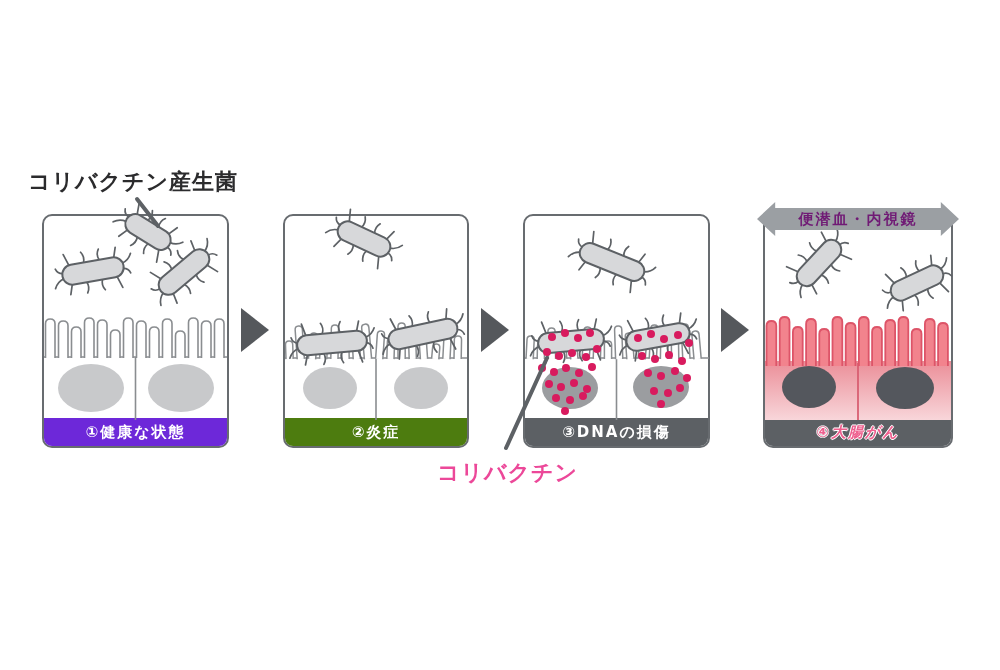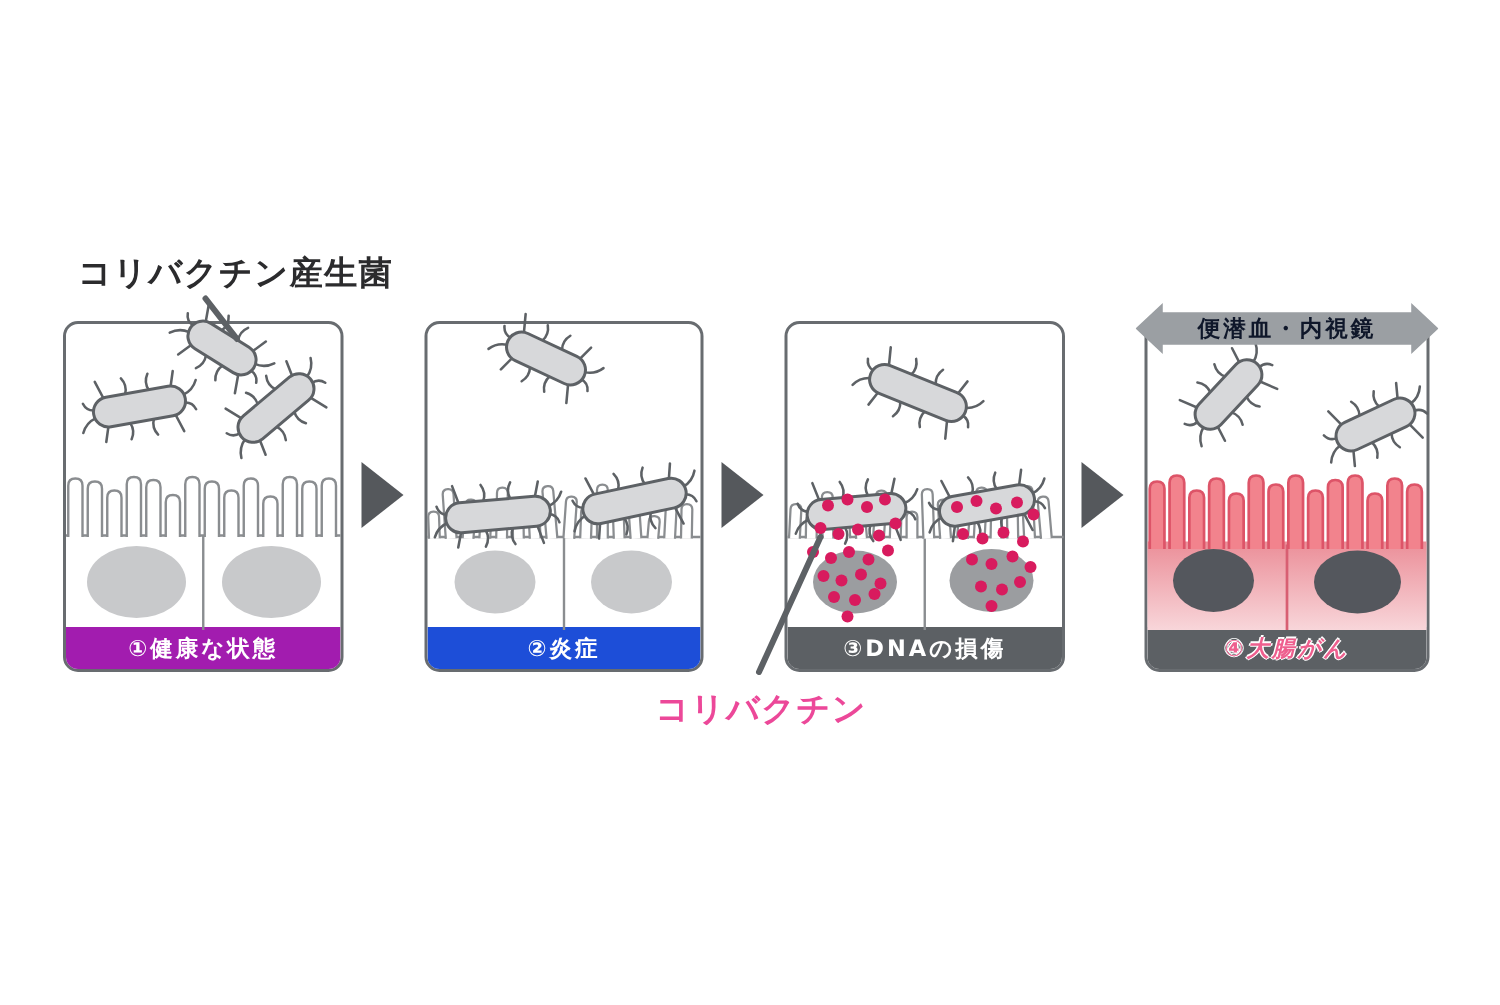--- a/index.html
+++ b/index.html
@@ -17,33 +17,33 @@
   #art{position:absolute;left:0;top:0;z-index:2;pointer-events:none;}
   .step-arrow{position:absolute;top:308px;width:0;height:0;z-index:1;
               border-top:22px solid transparent;border-bottom:22px solid transparent;
               border-left:28px solid #55585c;}
   #arrow-1{left:241px;} #arrow-2{left:481px;} #arrow-3{left:721px;}
   .banner{position:absolute;left:757px;top:202px;width:202px;height:34px;z-index:3;
           clip-path:polygon(0 50%,9% 0,9% 18%,91% 18%,91% 0,100% 50%,91% 100%,91% 82%,9% 82%,9% 100%);
           text-align:center;line-height:34px;font-size:15px;font-weight:700;letter-spacing:2px;}
   .float-label{position:absolute;z-index:4;font-weight:800;font-size:22px;color:#2b2b2d;
                letter-spacing:1px;white-space:nowrap;}
-  #label-producer{left:52px;top:167px;}
+  #label-producer{left:28px;top:167px;}
   #label-colibactin{left:437px;top:458px;}
 </style>
 </head>
 <body>
 
 <div class="stage">
 
   <div class="panel" id="panel-1">
-    <div class="caption" style="background: #a21caf; color: rgb(255, 255, 255);">①健康な状態</div>
+    <div class="caption" style="background: #6d28d9; color: rgb(255, 255, 255);">①健康な状態</div>
   </div>
   <div class="panel" id="panel-2">
-    <div class="caption" style="background: #1d4ed8; color: rgb(255, 255, 255);">②炎症</div>
+    <div class="caption" style="background: #4d7c0f; color: rgb(255, 255, 255);">②炎症</div>
   </div>
   <div class="panel" id="panel-3">
     <div class="caption" style="background: rgb(92, 96, 100); color: #ffffff;">③DNAの損傷</div>
   </div>
   <div class="panel" id="panel-4">
     <div class="caption caption-cancer" style="background: rgb(92, 96, 100); color: rgb(238, 95, 142);">④大腸がん</div>
   </div>
 
   <div class="step-arrow" id="arrow-1" style="border-left-color: rgb(85, 88, 92);"></div>
   <div class="step-arrow" id="arrow-2" style="border-left-color: rgb(85, 88, 92);"></div>
@@ -333,19 +333,19 @@
       <circle cx="675" cy="371" r="4" fill="#d81b5e"></circle>
       <circle cx="687" cy="378" r="4" fill="#d81b5e"></circle>
       <circle cx="654" cy="391" r="4" fill="#d81b5e"></circle>
       <circle cx="668" cy="393" r="4" fill="#d81b5e"></circle>
       <circle cx="680" cy="388" r="4" fill="#d81b5e"></circle>
       <circle cx="661" cy="404" r="4" fill="#d81b5e"></circle>
       <line x1="137" y1="199" x2="158" y2="226" stroke="#5d6165" stroke-width="4" stroke-linecap="round"></line>
       <line x1="506" y1="448" x2="547" y2="358" stroke="#5d6165" stroke-width="4" stroke-linecap="round"></line>
     </svg>
 
-  <div class="banner" id="screening-banner" style="background: rgb(155, 159, 163); color: #0f172a; text-align: center;">
+  <div class="banner" id="screening-banner" style="background: rgb(155, 159, 163); color: #701a75; text-align: center;">
     <span>便潜血・内視鏡</span>
   </div>
 
   <div class="float-label" id="label-producer" style="color: rgb(43, 43, 45);">コリバクチン産生菌</div>
   <div class="float-label" id="label-colibactin" style="color: #ec4899;">コリバクチン</div>
 </div>
 
 </body></html>

